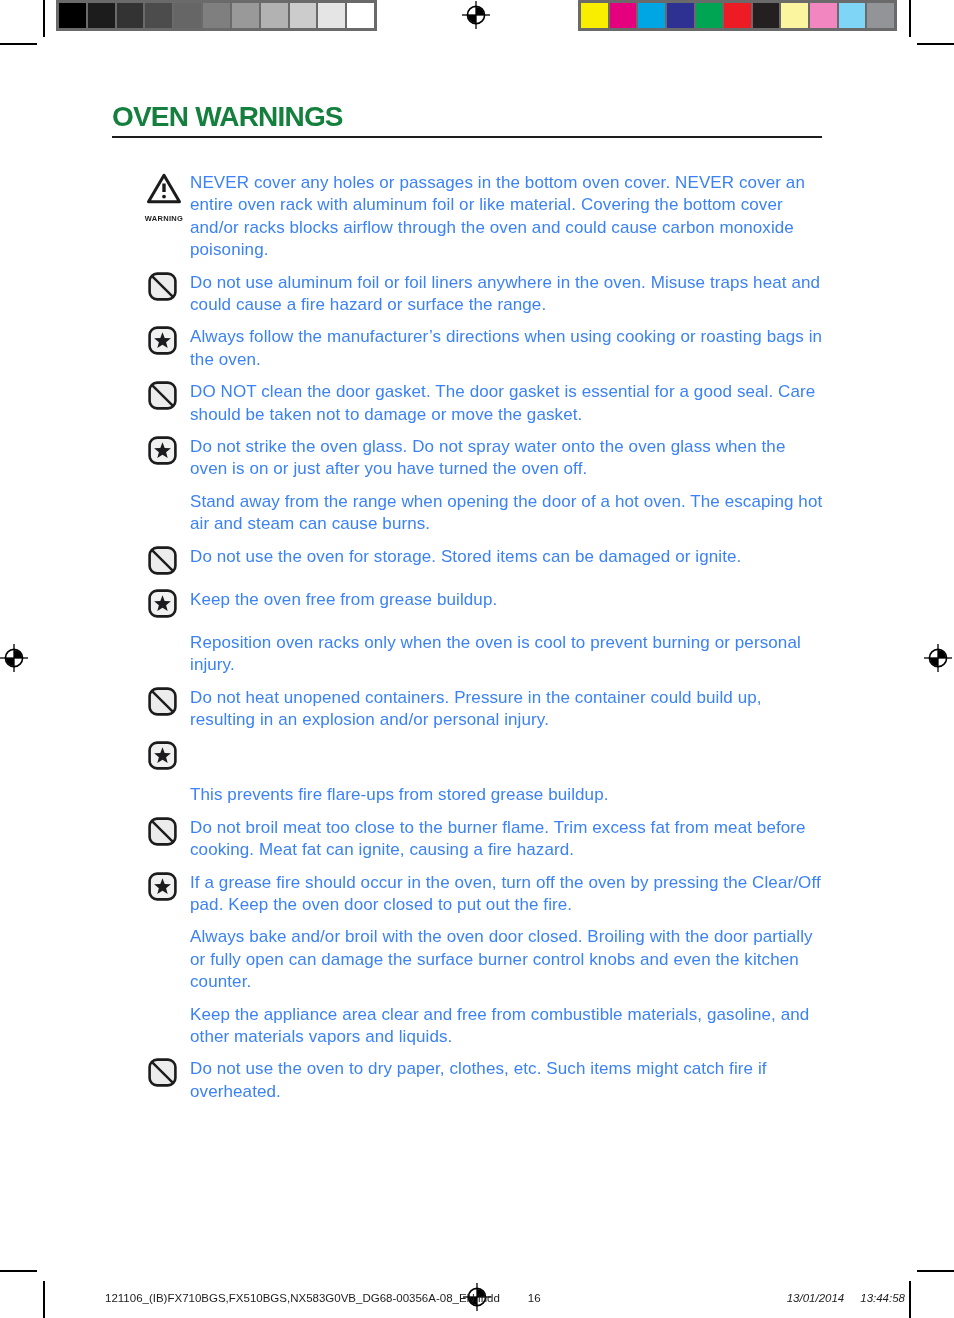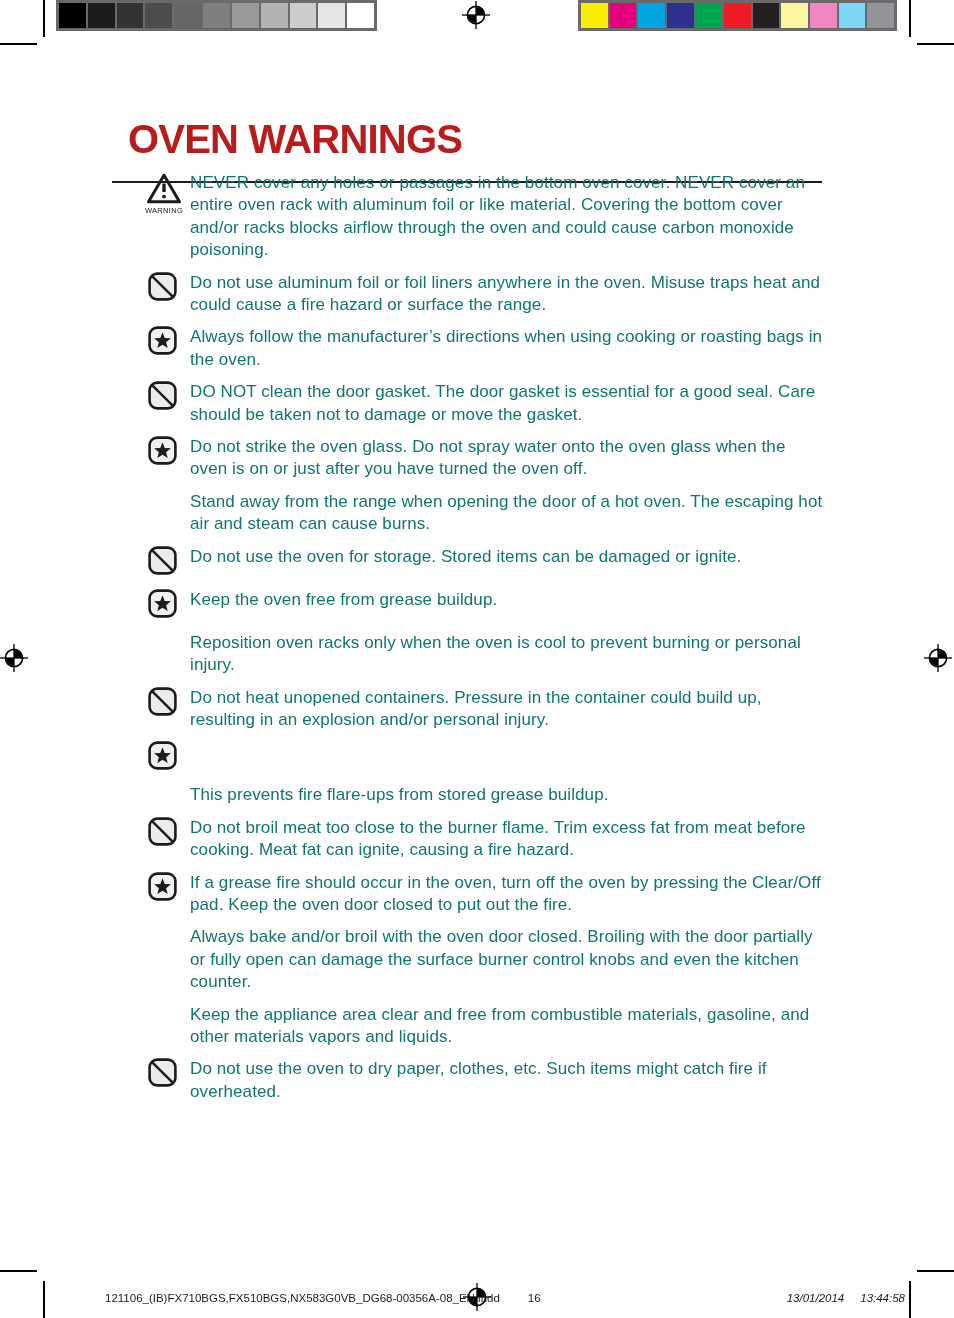--- a/index.html
+++ b/index.html
@@ -24,42 +24,42 @@
 
   
   .reg { position:absolute; width:28px; height:28px; }
 
   
   .title-block {
     position:absolute; left:112px; top:102px; width:710px;
     border-bottom:2px solid #1d1d1f; padding-bottom:5px;
   }
   .title-block h1 {
-    margin:16px; font-size:40px; line-height:1.05; font-weight:bold;
-    letter-spacing:-0.8px; color:#b91c1c;
+    margin:0; font-size:28px; line-height:1.05; font-weight:bold;
+    letter-spacing:-0.8px; color:#15803d;
   }
 
   
   .content {
     position:absolute; left:148px; top:172px; width:676px;
     display:flex; flex-direction:column; gap:10px;
   }
   .item { display:flex; align-items:flex-start; }
   .icon-cell { flex:0 0 42px; width:42px; }
   .item-text {
     margin:0; flex:1 1 auto; font-size:17px; line-height:22.4px;
-    color:#0f766e; letter-spacing:0.1px;
+    color:#3b82f6; letter-spacing:0.1px;
   }
   .warn-block {
     display:flex; flex-direction:column; align-items:center;
     width:48px; margin-left:-8px;
   }
   .warn-label {
-    font-size:7.5px; font-weight:normal; letter-spacing:0.3px;
-    color:#1c1c1e; margin-top:1px;
+    font-size:7.5px; font-weight:bold; letter-spacing:0.3px;
+    color:#1c1c1e; margin-top:9px;
   }
 
   
   .page-footer {
     position:absolute; left:112px; top:1227px; font-size:18.5px;
     color:#85878a; letter-spacing:0.2px;
   }
   .page-footer .num { font-weight:bold; color:#6a6b6e; }
 
   

